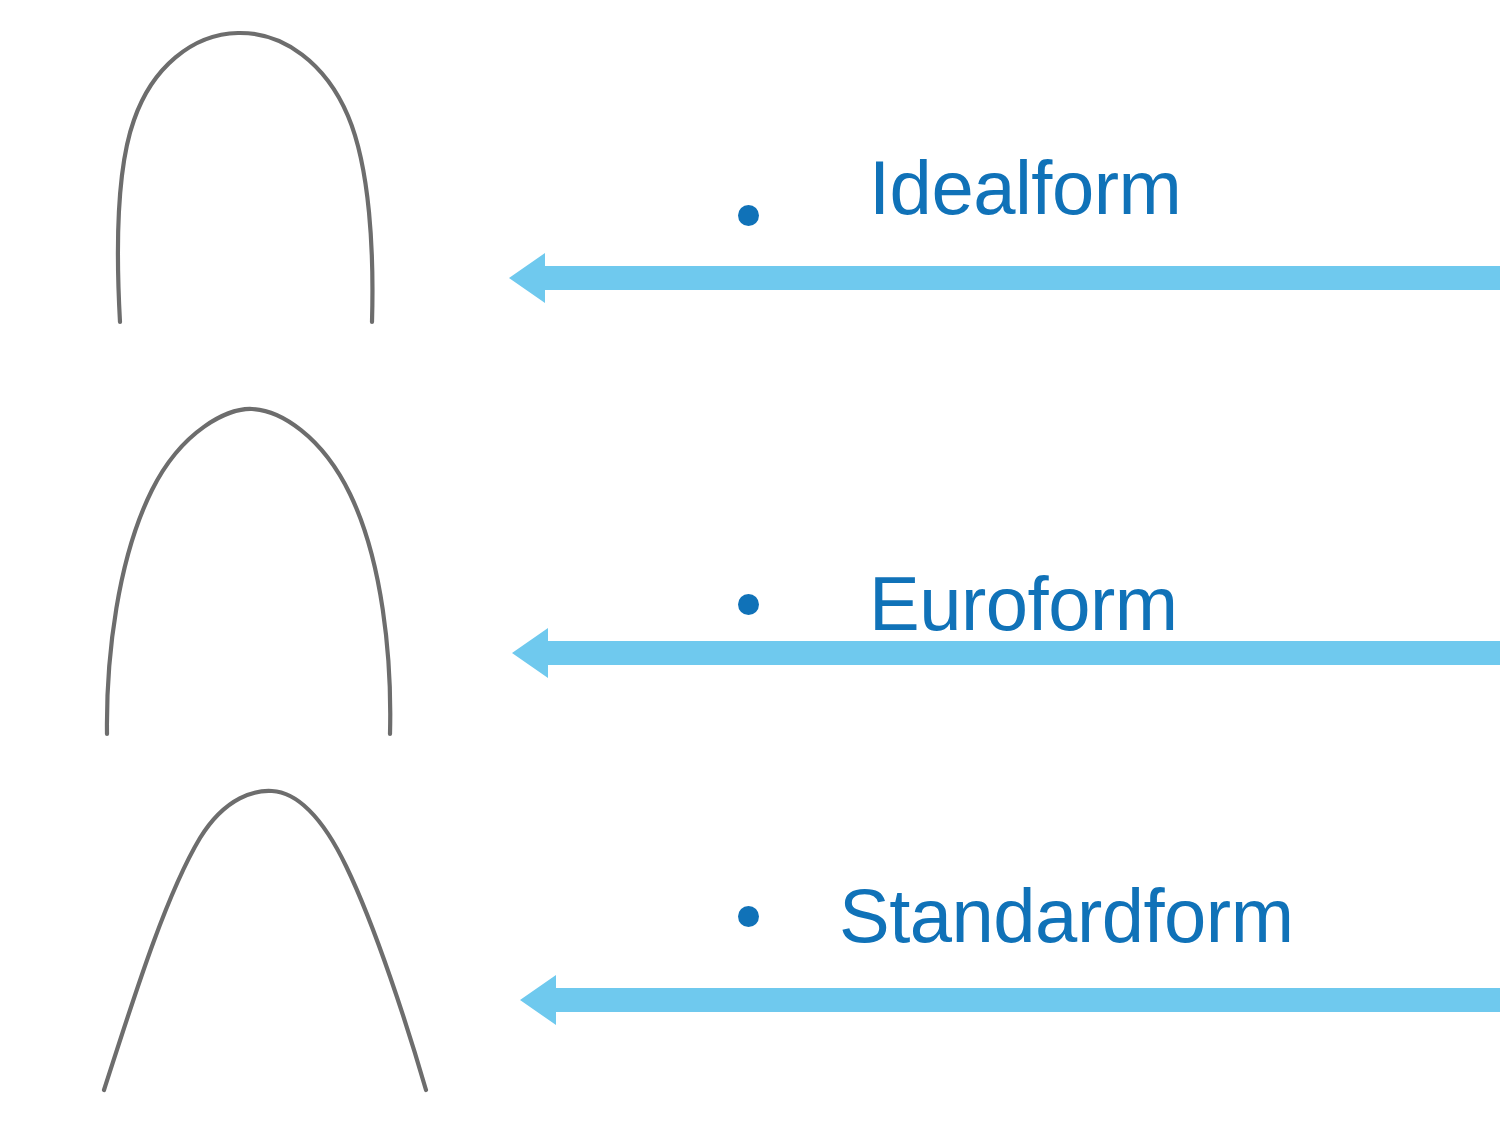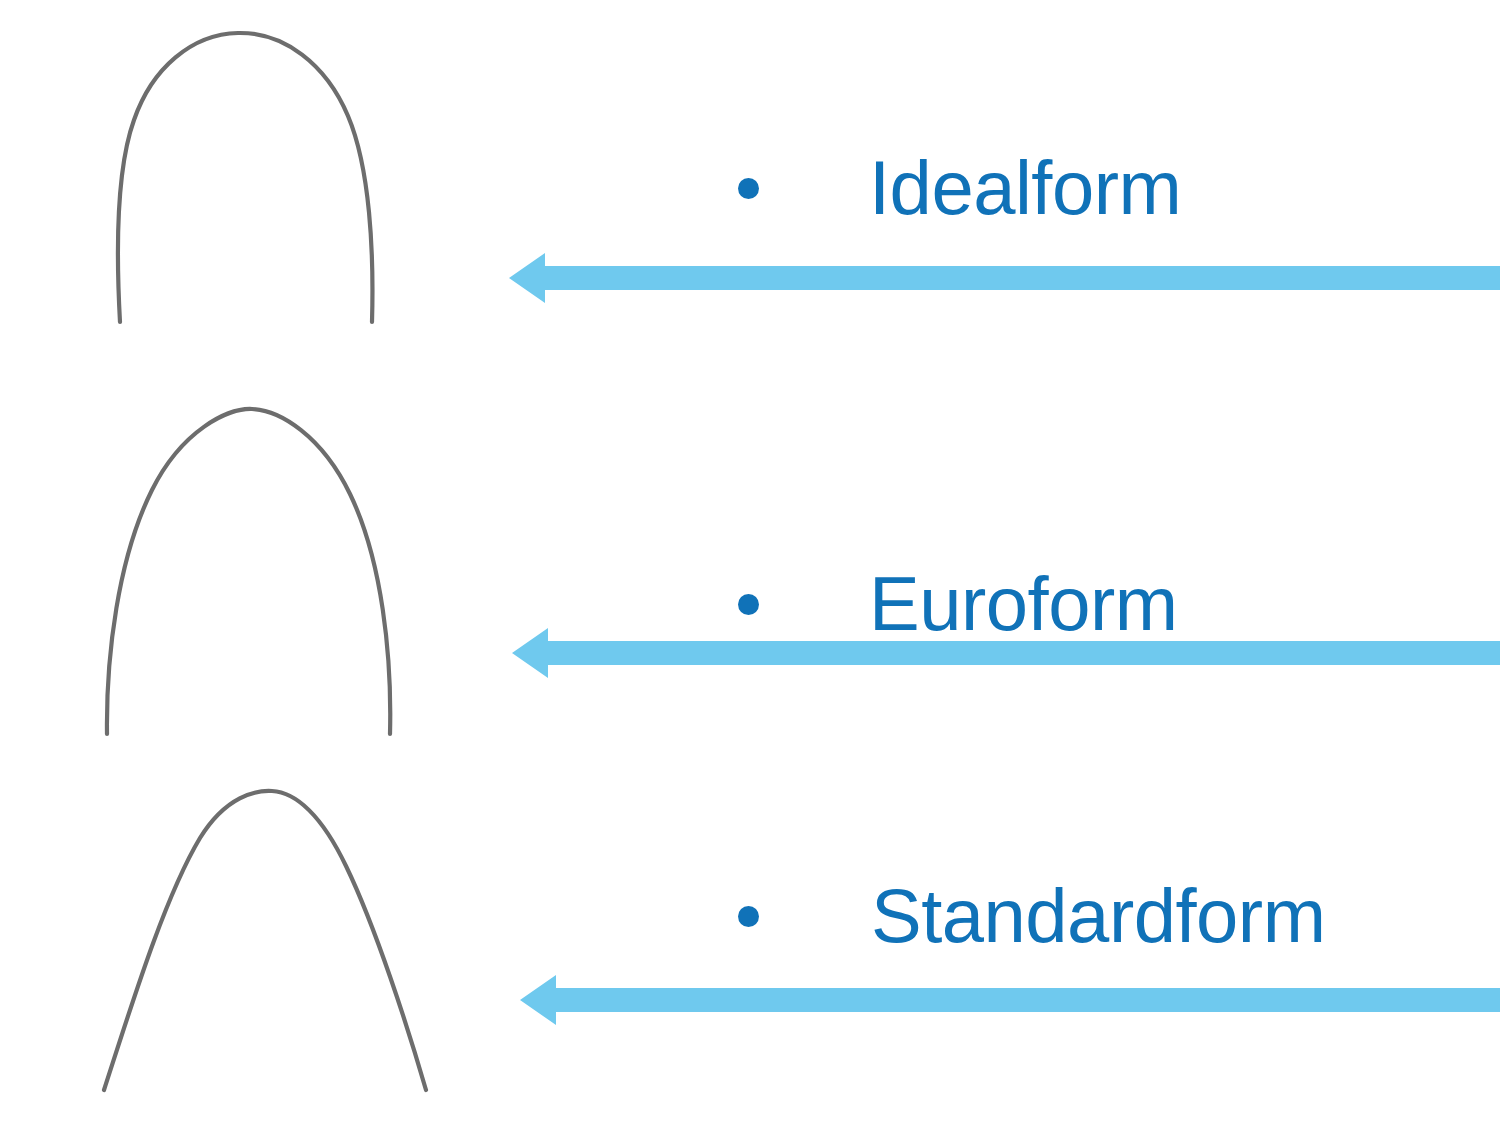--- a/index.html
+++ b/index.html
@@ -70,28 +70,28 @@
     flex: 0 0 auto;
   }
   .bullet-label {
     color: #1072b8;
     font-size: 76px;
     font-weight: 400;
     line-height: 1;
     letter-spacing: -0.5px;
   }
 
-  #bullet-idealform    { left: 738px; top: 150px; }
+  #bullet-idealform    { left: 738px; top: 150px; align-items: flex-end; }
   #bullet-idealform    .bullet-label { margin-left: 110px; }
 
   #bullet-euroform     { left: 738px; top: 518px; margin-top: 48px; }
   #bullet-euroform     .bullet-label { margin-left: 110px; }
 
   #bullet-standardform { left: 738px; top: 878px; }
-  #bullet-standardform .bullet-label { margin-left: 112px; }
+  #bullet-standardform .bullet-label { margin-left: 80px; }
 </style>
 </head>
 <body>
 
 <div id="slide">
 
   <div class="wire-figure" id="figure-idealform">
     <svg viewBox="0 0 420 320" preserveAspectRatio="none">
       <path class="wire-path" d="M 60 302
                C 56 230, 56 150, 74 100

